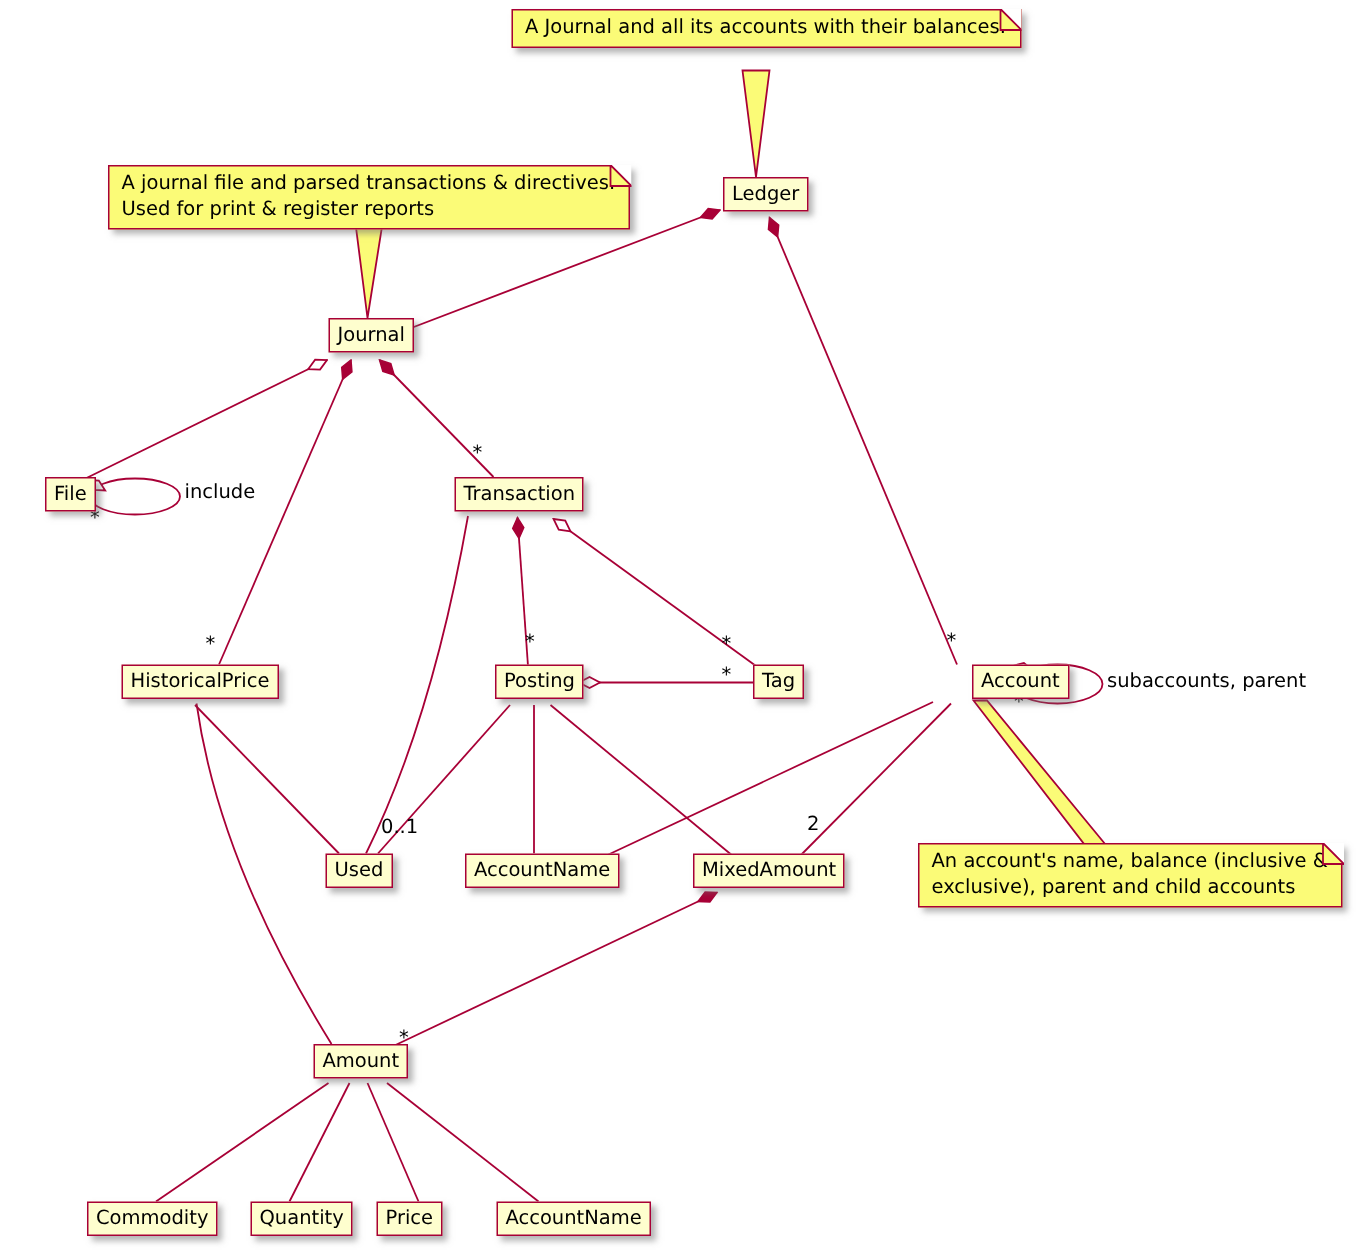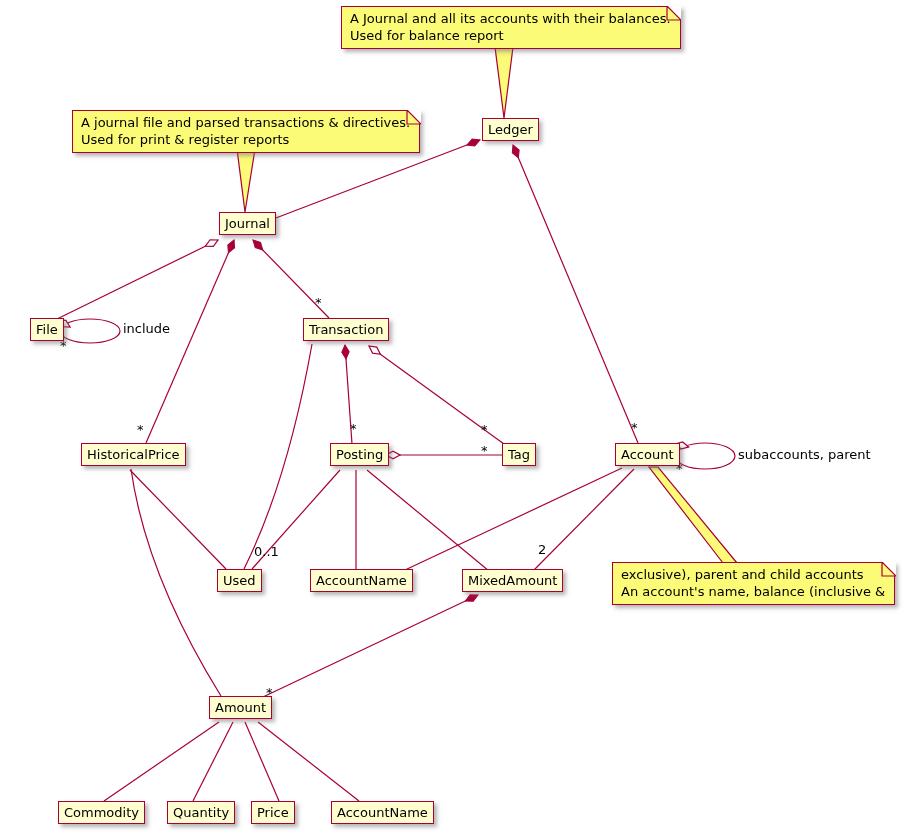--- a/index.html
+++ b/index.html
@@ -81,50 +81,49 @@
   <div class="lbl" style="left:123px;top:322px">include</div>
   <div class="lbl" style="left:738px;top:448px">subaccounts, parent</div>
 
   <div class="cls" style="left:482px;top:118px"><span>Ledger</span></div>
   <div class="cls" style="left:219px;top:212px"><span>Journal</span></div>
   <div class="cls" style="left:30px;top:318px"><span>File</span></div>
   <div class="cls" style="left:303px;top:318px"><span>Transaction</span></div>
   <div class="cls" style="left:81px;top:443px"><span>HistoricalPrice</span></div>
   <div class="cls" style="left:330px;top:443px"><span>Posting</span></div>
   <div class="cls" style="left:502px;top:443px"><span>Tag</span></div>
-  <div class="cls" style="left:615px;top:443px"><span>Account</span></div>
+  <div class="cls" style="left:648px;top:443px"><span>Account</span></div>
   <div class="cls" style="left:217px;top:569px"><span>Used</span></div>
   <div class="cls" style="left:310px;top:569px"><span>AccountName</span></div>
   <div class="cls" style="left:462px;top:569px"><span>MixedAmount</span></div>
   <div class="cls" style="left:209px;top:696px"><span>Amount</span></div>
   <div class="cls" style="left:58px;top:801px"><span>Commodity</span></div>
   <div class="cls" style="left:167px;top:801px"><span>Quantity</span></div>
   <div class="cls" style="left:251px;top:801px"><span>Price</span></div>
   <div class="cls" style="left:331px;top:801px"><span>AccountName</span></div>
 
   <div class="note" style="left:341px;top:6px">
     <div>A Journal and all its accounts with their balances.</div>
-    <div>Used for balance report</div>
     <svg class="fold" width="16" height="16">
       <polygon points="2,0 16,0 16,14" fill="#ffffff"></polygon>
       <polygon points="2,0 16,14 2,14" class="pointer"></polygon>
     </svg>
   </div>
 
   <div class="note" style="left:72px;top:110px">
     <div>A journal file and parsed transactions &amp; directives.</div>
     <div>Used for print &amp; register reports</div>
     <svg class="fold" width="16" height="16">
       <polygon points="2,0 16,0 16,14" fill="#ffffff"></polygon>
       <polygon points="2,0 16,14 2,14" class="pointer"></polygon>
     </svg>
   </div>
 
   <div class="note" style="left:612px;top:562px">
+    <div>An account's name, balance (inclusive &amp;</div>
     <div>exclusive), parent and child accounts</div>
-    <div>An account's name, balance (inclusive &amp;</div>
     <svg class="fold" width="16" height="16">
       <polygon points="2,0 16,0 16,14" fill="#ffffff"></polygon>
       <polygon points="2,0 16,14 2,14" class="pointer"></polygon>
     </svg>
   </div>
 
 </div>
 
 </body></html>

